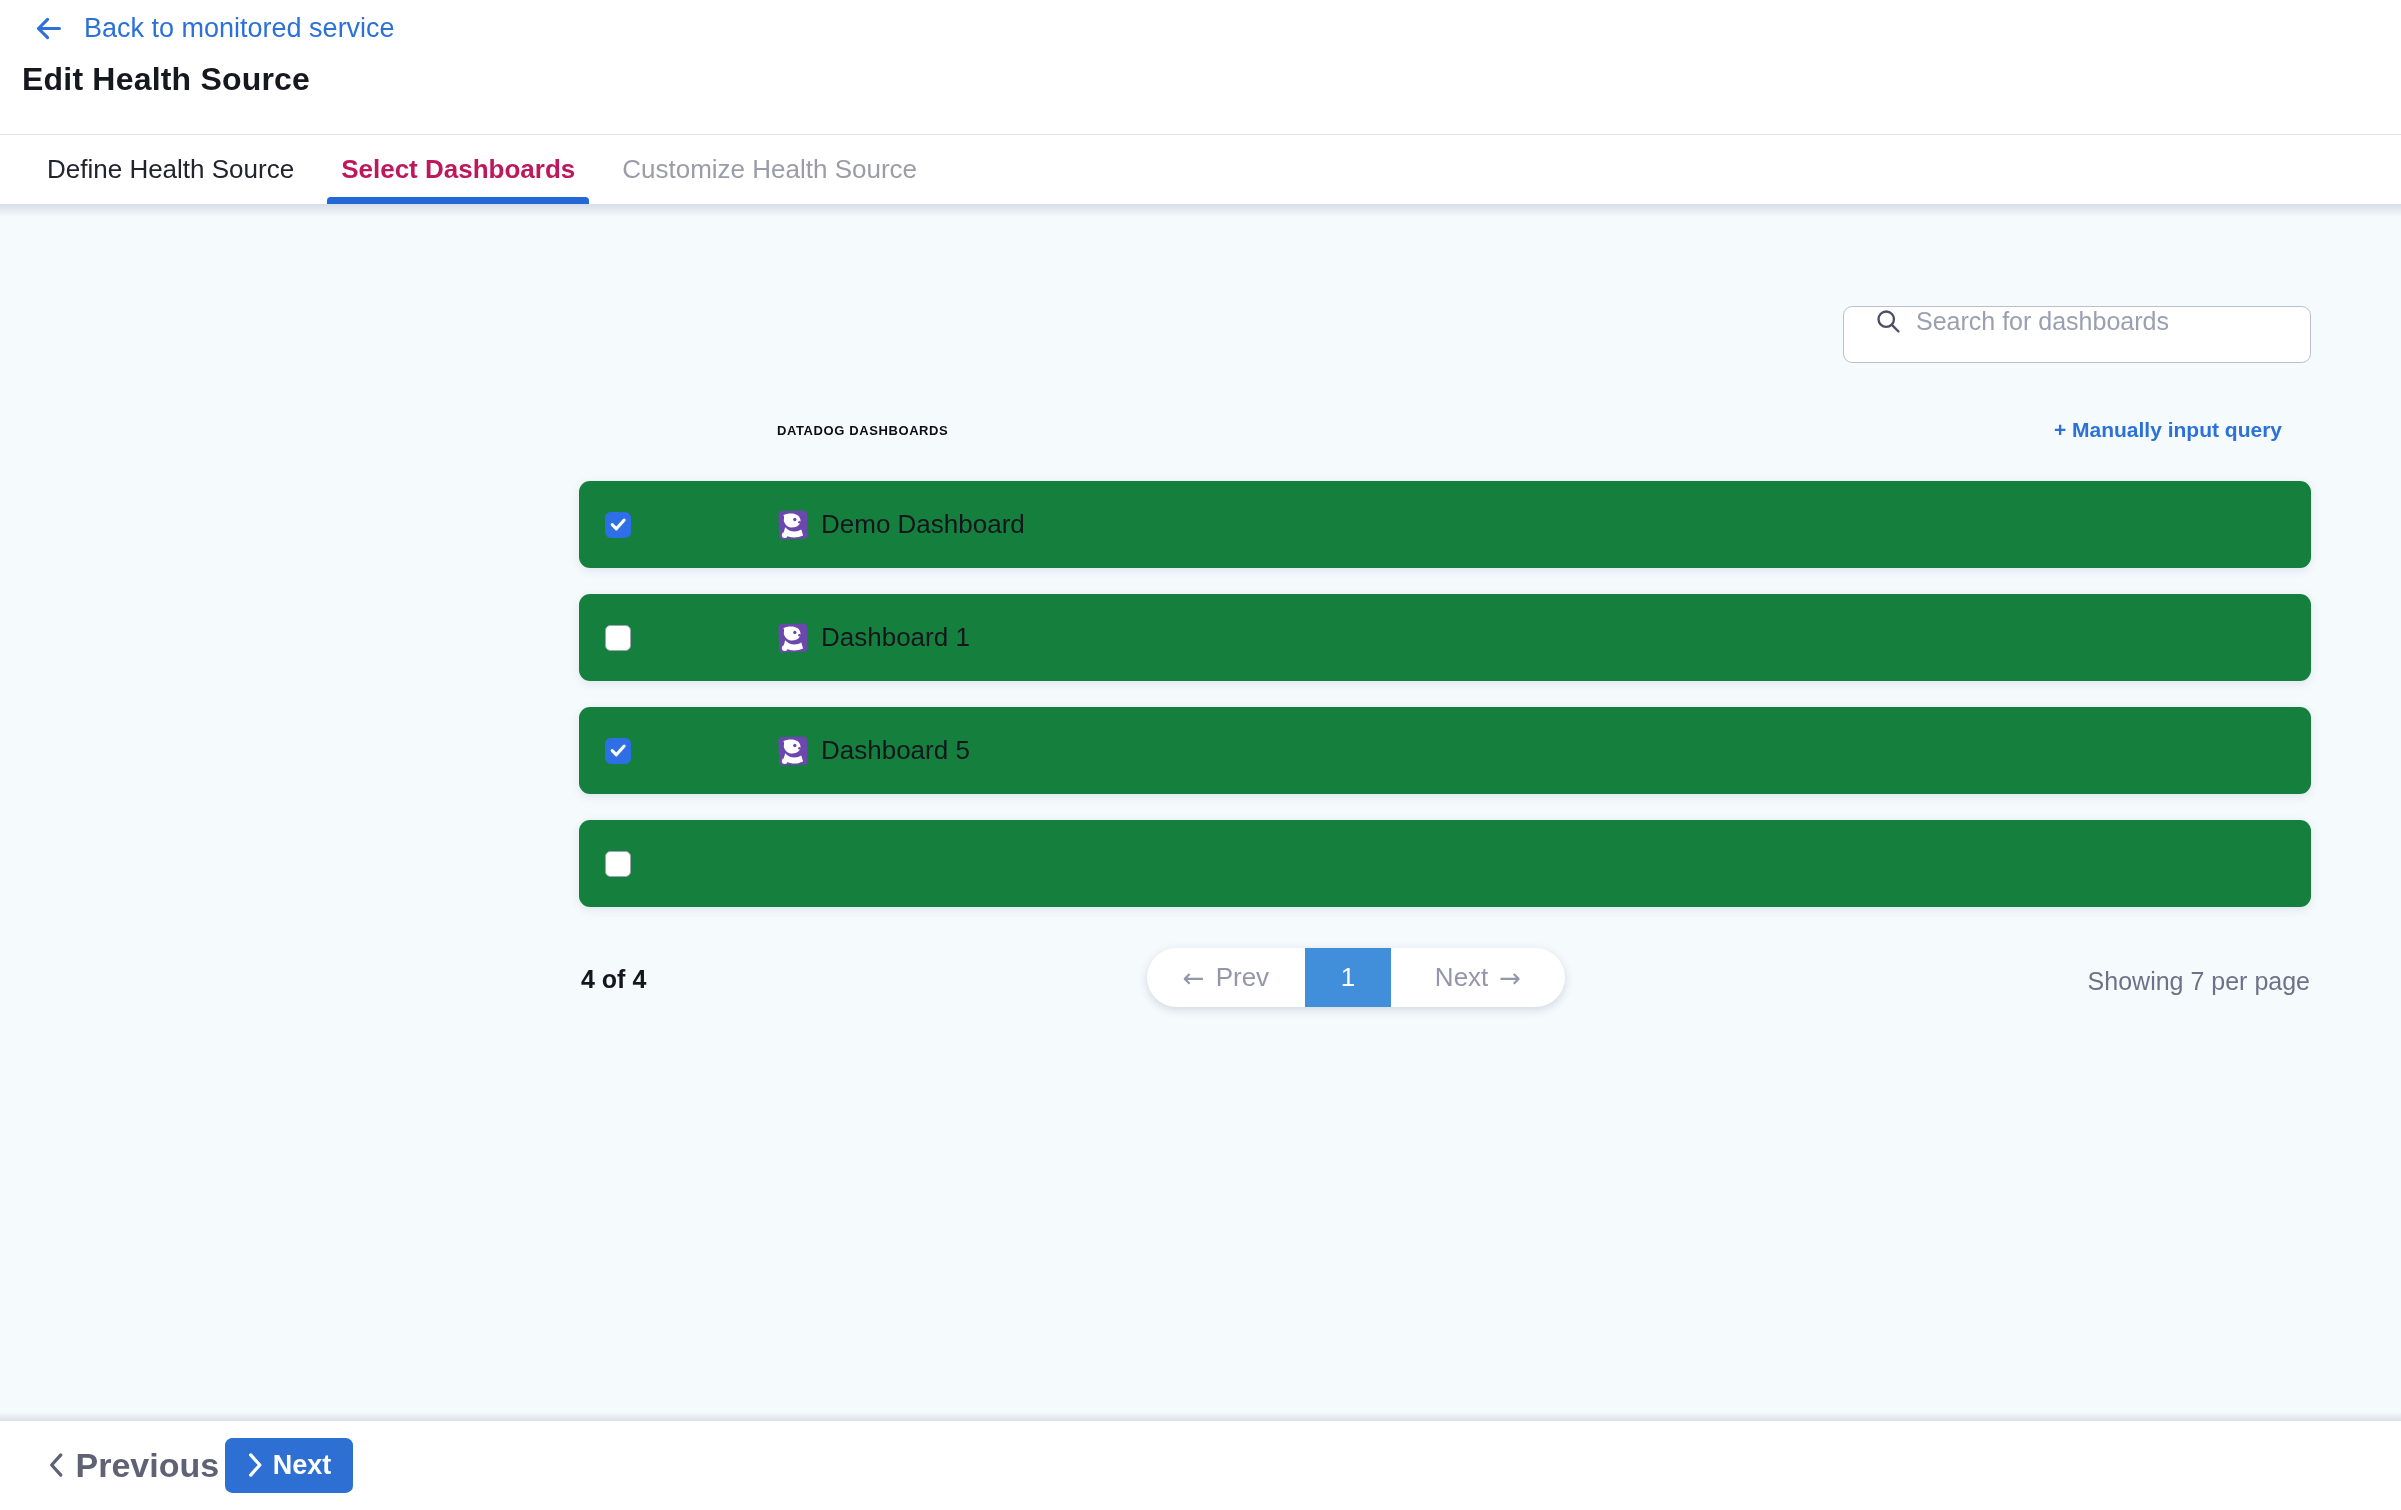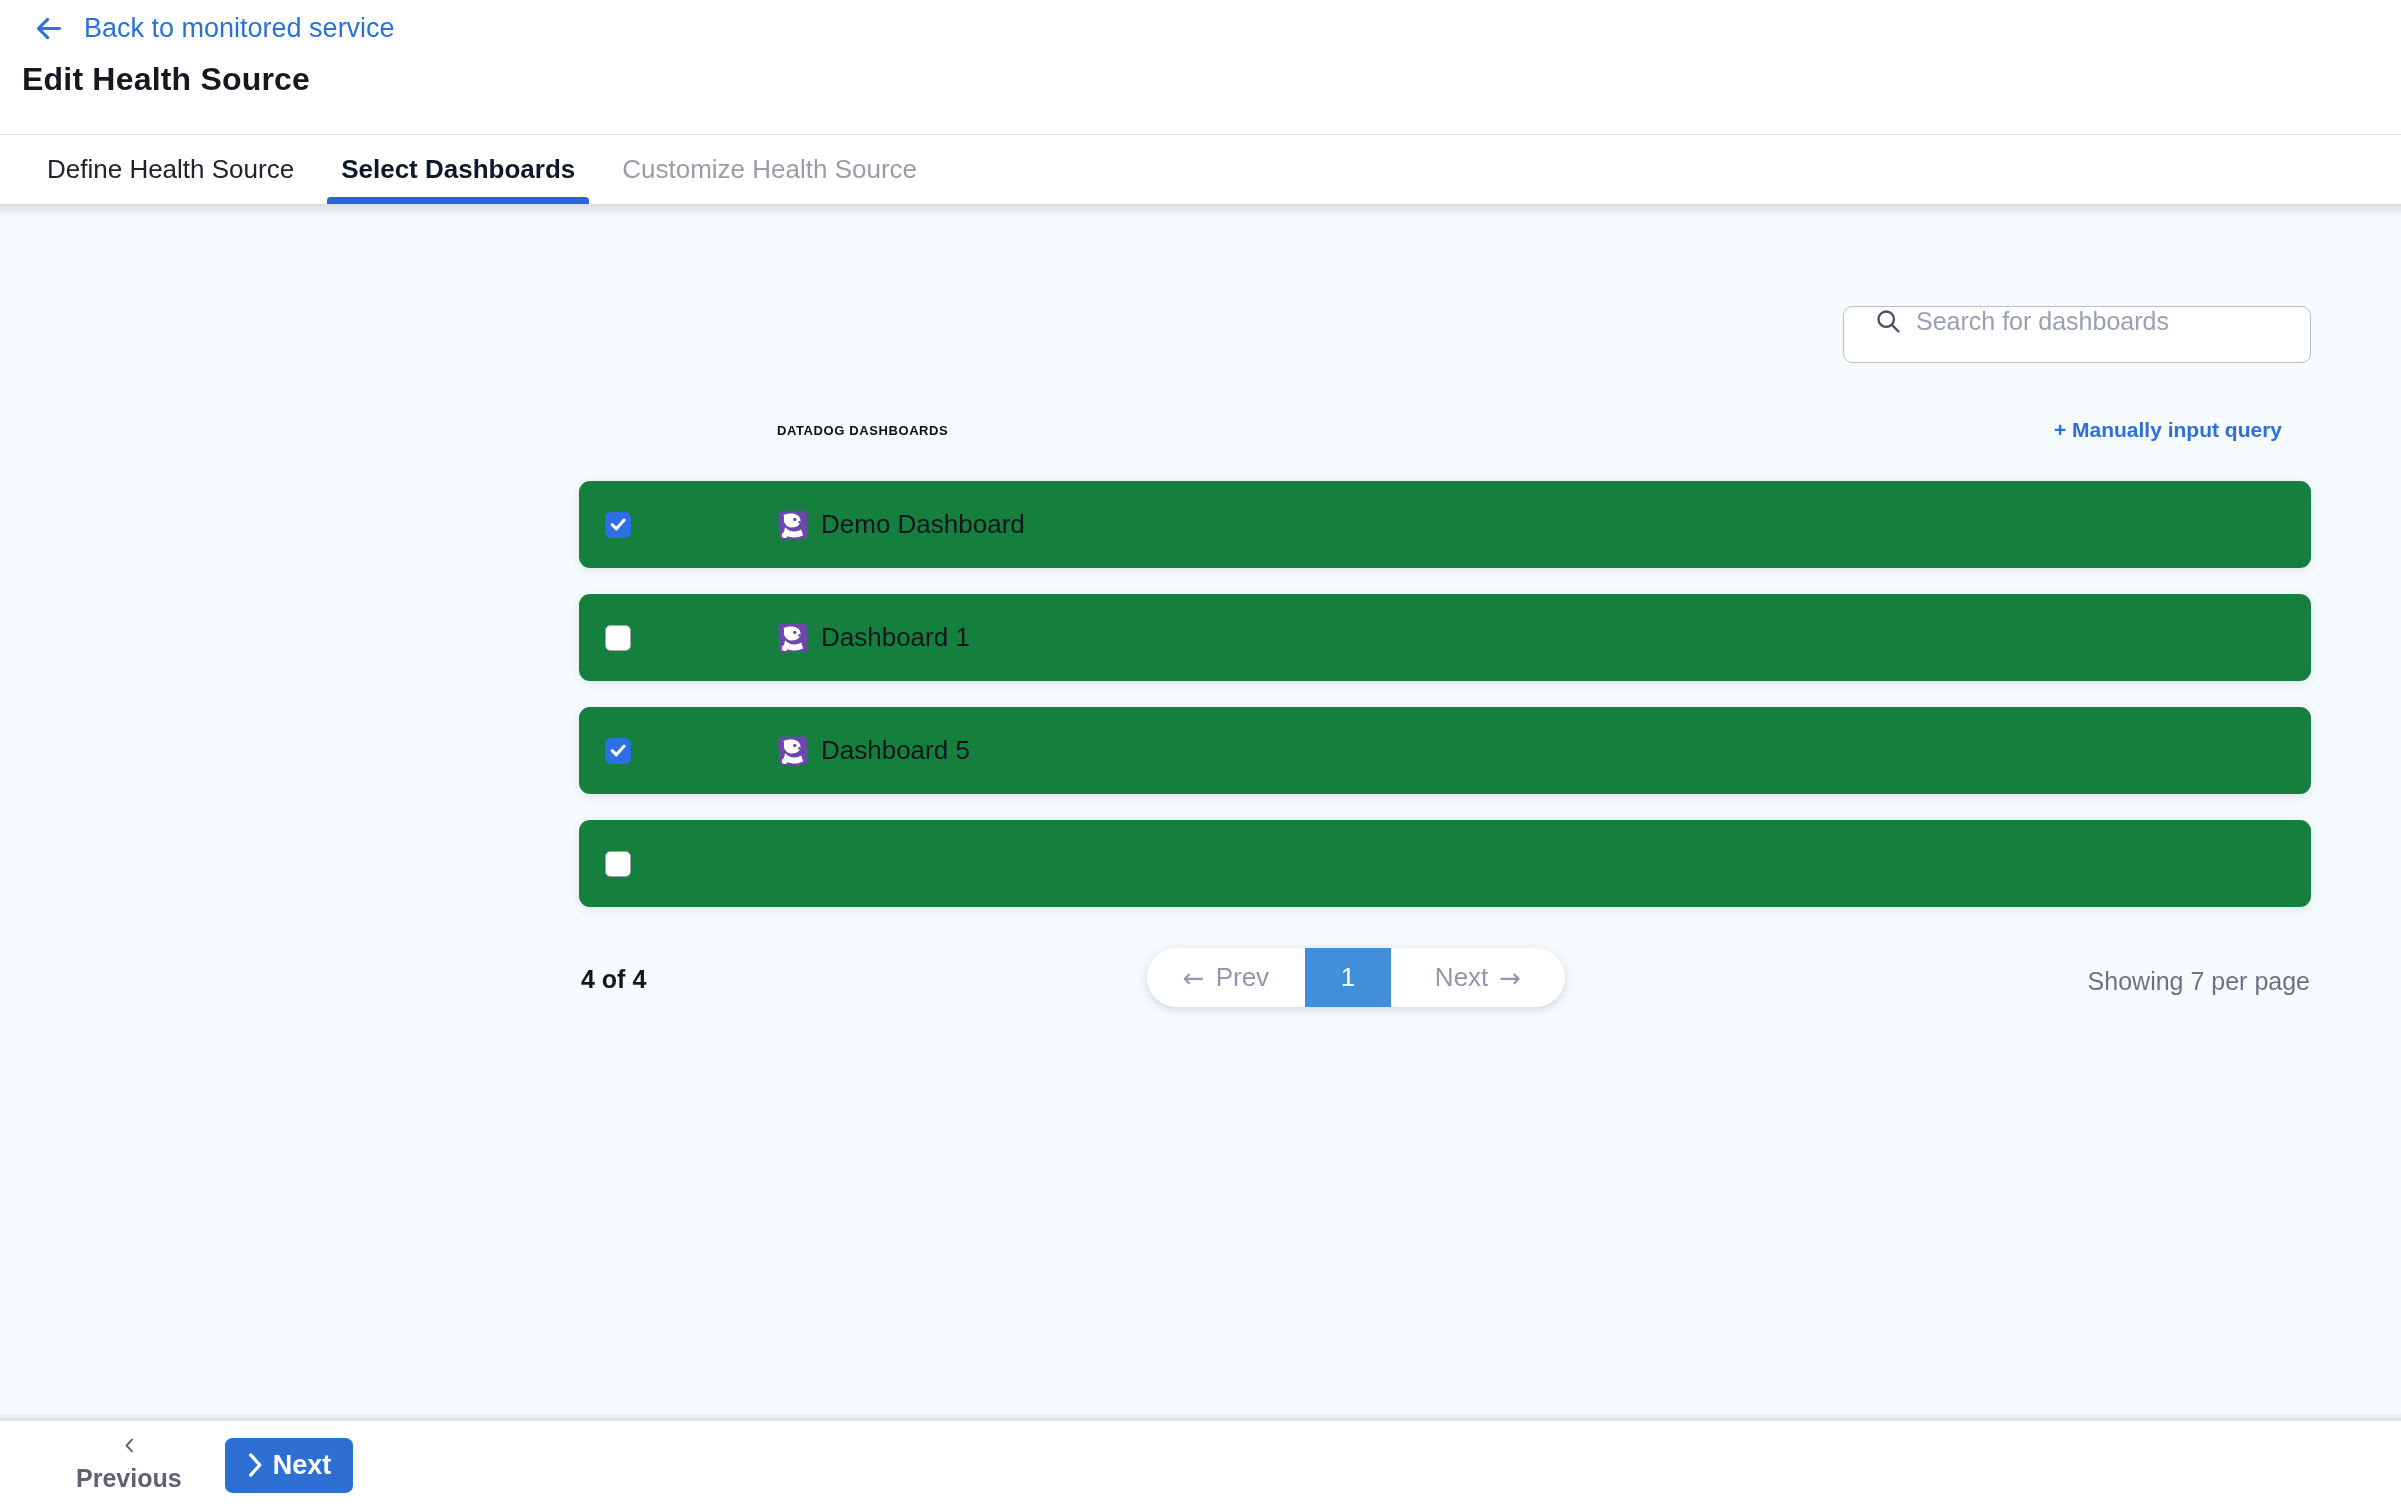--- a/index.html
+++ b/index.html
@@ -11,21 +11,21 @@
   .header { position: absolute; top: 0; left: 0; right: 0; height: 134px; background: #fff; }
   .back-link { position: absolute; left: 33px; top: 13px; display: flex; align-items: center; gap: 20px;
     color: var(--link-blue); font-size: 27px; cursor: pointer; }
   .back-arrow { width: 31px; height: 31px; display: block; }
   .page-title { position: absolute; left: 22px; top: 61px; font-size: 32px; font-weight: 700; color: #17171f; letter-spacing: 0.2px; }
 
   
   .tab-bar { position: absolute; top: 134px; left: 0; right: 0; height: 70px; background: #fff;
     border-top: 0.9px solid #e3e4ec; display: flex; align-items: stretch; padding-left: 47px; gap: 47px; }
   .tab { position: relative; display: flex; align-items: center; font-size: 26px; color: #23232e; cursor: pointer; }
-  .tab.active { font-weight: 700; color: #0f172a; }
+  .tab.active { font-weight: 700; color: #be185d; }
   .tab.disabled { color: #9b9ca8; }
   .tab.active::after { content: ""; position: absolute; left: -13.8px; right: -13.8px; bottom: 0; height: 7.3px;
     background: var(--tab-underline); border-radius: 3.7px 3.7px 0 0; }
 
   
   .content { position: absolute; top: 204px; left: 0; right: 0; height: 1217px; background: var(--content-bg); }
   .content::before { content: ""; position: absolute; top: 0; left: 0; right: 0; height: 13px;
     background: linear-gradient(to bottom, rgba(110,120,150,.22), rgba(110,120,150,0)); }
   .content::after { content: ""; position: absolute; bottom: 0; left: 0; right: 0; height: 9.2px;
     background: linear-gradient(to top, rgba(110,120,150,.20), rgba(110,120,150,0)); }
@@ -61,22 +61,22 @@
     color: #9496aa; font-size: 26px; cursor: pointer; }
   .pager-page { width: 86px; background: var(--page-active); color: #fff; font-size: 26px;
     display: flex; align-items: center; justify-content: center; cursor: pointer; }
   .pager-next { flex: 1; display: flex; align-items: center; justify-content: center; gap: 11px;
     color: #9496aa; font-size: 26px; cursor: pointer; }
   .pager-arrow { font-family: "DejaVu Sans", sans-serif; font-size: 26px; }
   .showing-text { position: absolute; right: 91px; top: 763px; font-size: 25px; color: #6f7188; margin-left: 38px; }
 
   
   .footer { position: absolute; top: 1421px; left: 0; right: 0; bottom: 0; background: #fff; }
-  .prev-button { position: absolute; left: 76px; top: 16.5px; height: 55px; display: flex; align-items: center;
-    gap: 11px; color: #5f6175; font-size: 25px; font-weight: 600; cursor: pointer; flex-direction: column; }
+  .prev-button { position: absolute; left: 48px; top: 16.5px; height: 55px; display: flex; align-items: center;
+    gap: 11px; color: #5f6175; font-size: 34px; font-weight: 600; cursor: pointer; }
   .next-button { position: absolute; left: 225px; top: 16.5px; height: 55px; padding: 0 22px;
     background: var(--primary-button); border: none; border-radius: 7.3px; color: #fff; font-size: 27px; font-weight: 600;
     font-family: "Liberation Sans", sans-serif; display: flex; align-items: center; gap: 9.2px; cursor: pointer; }
   .chev { width: 16.5px; height: 26px; display: block; }
 </style>
 </head>
 <body>
 
 <div class="page">
 

